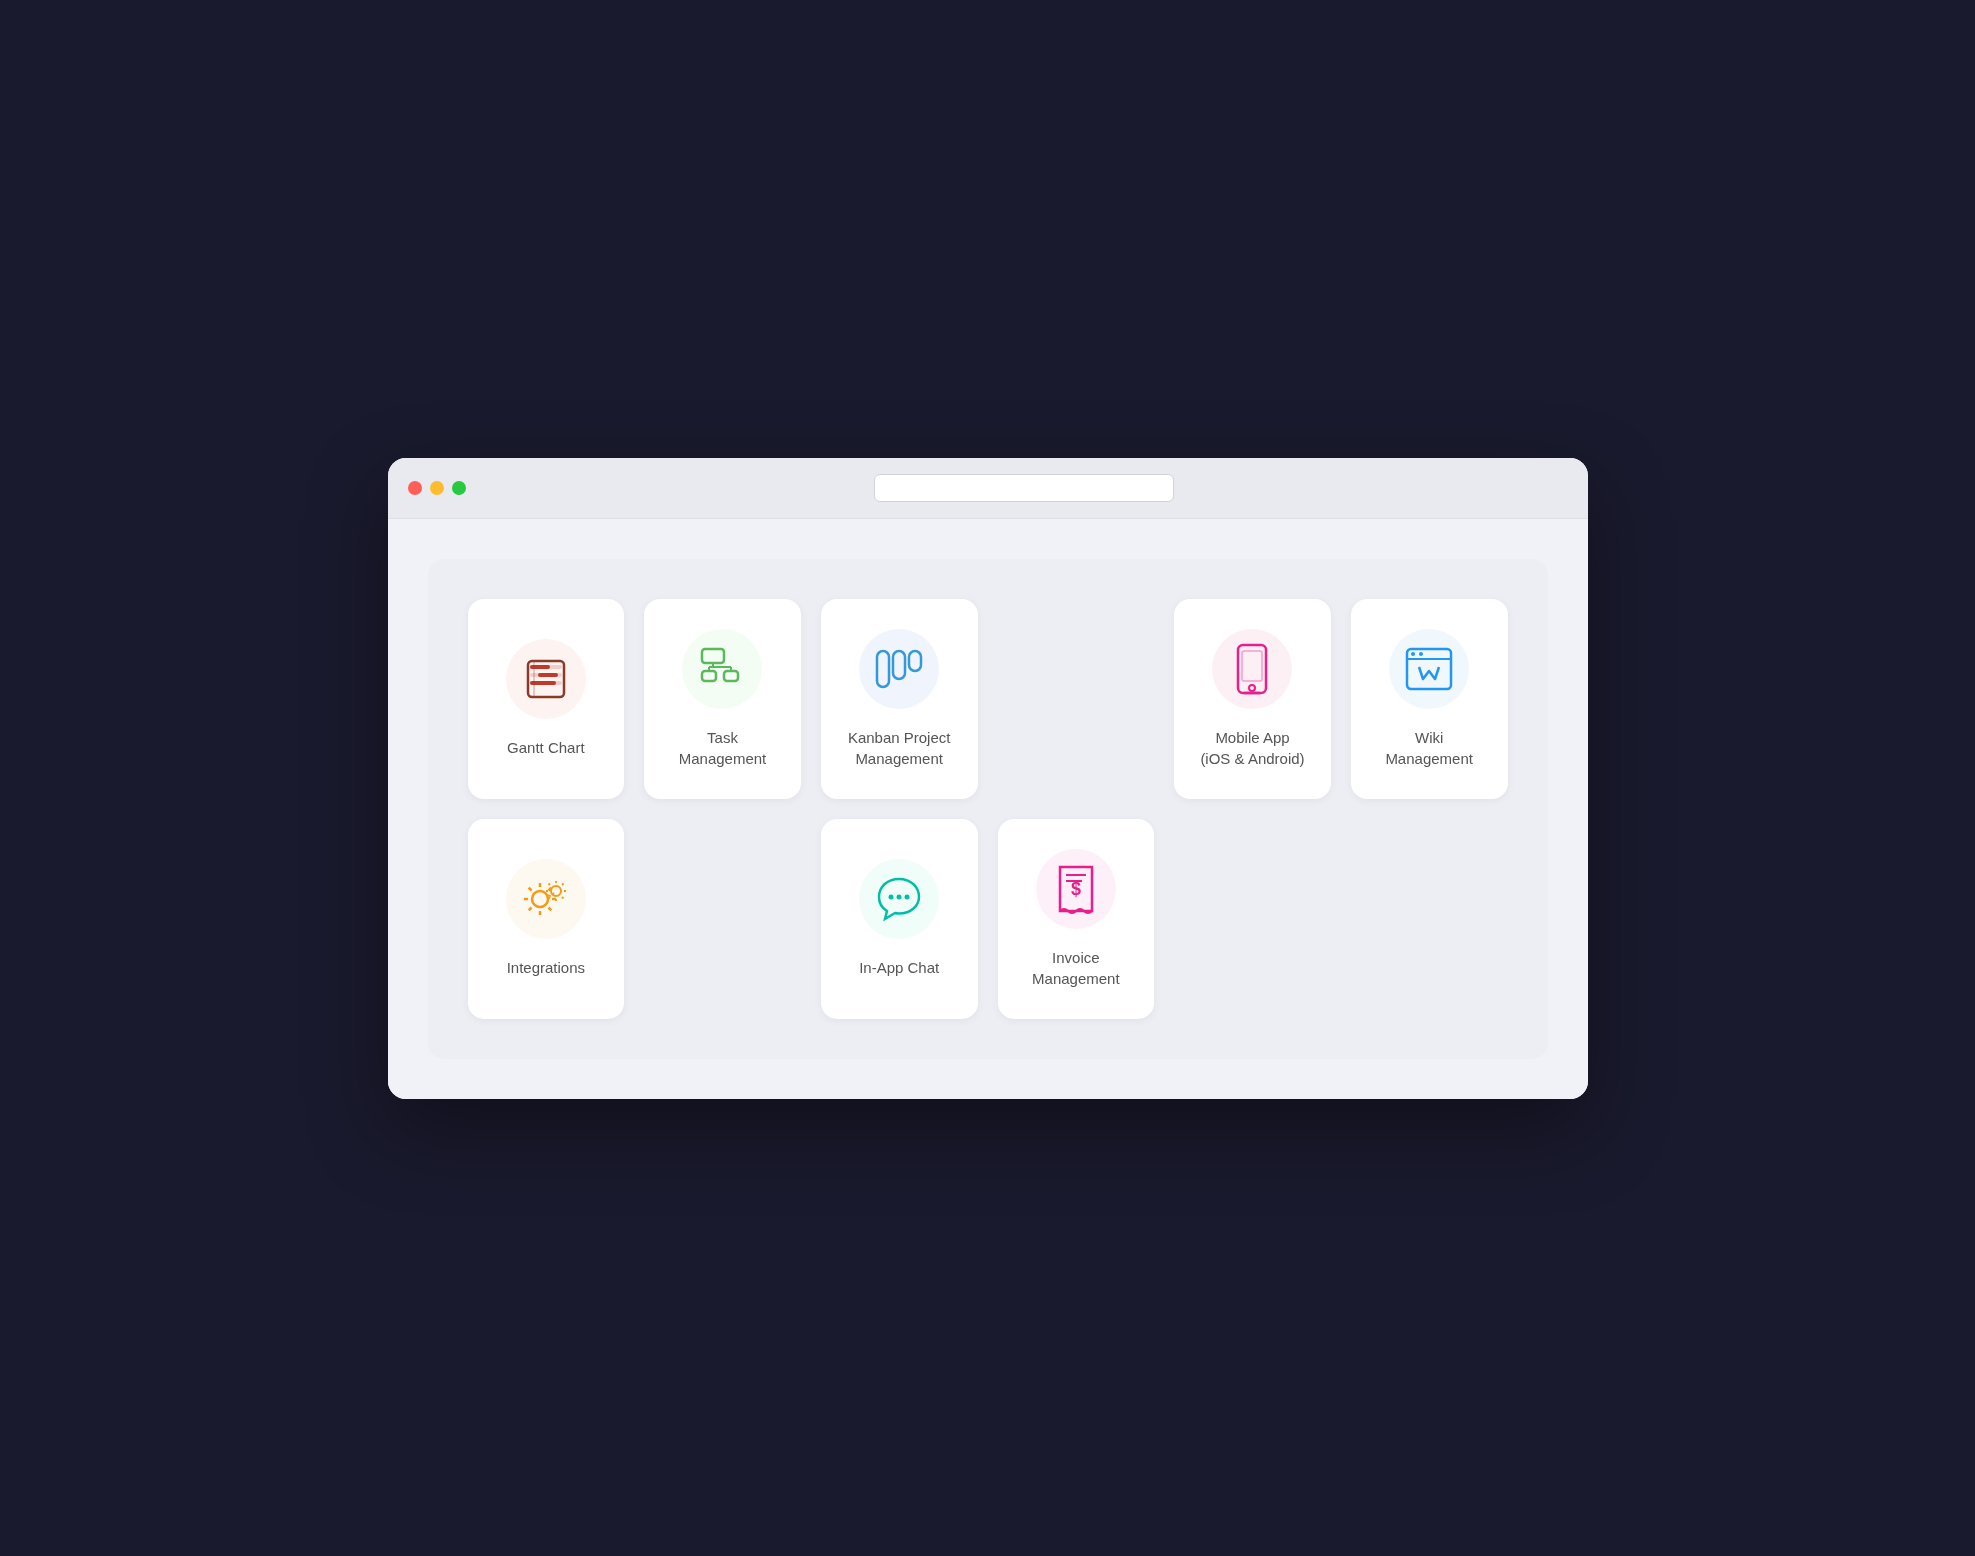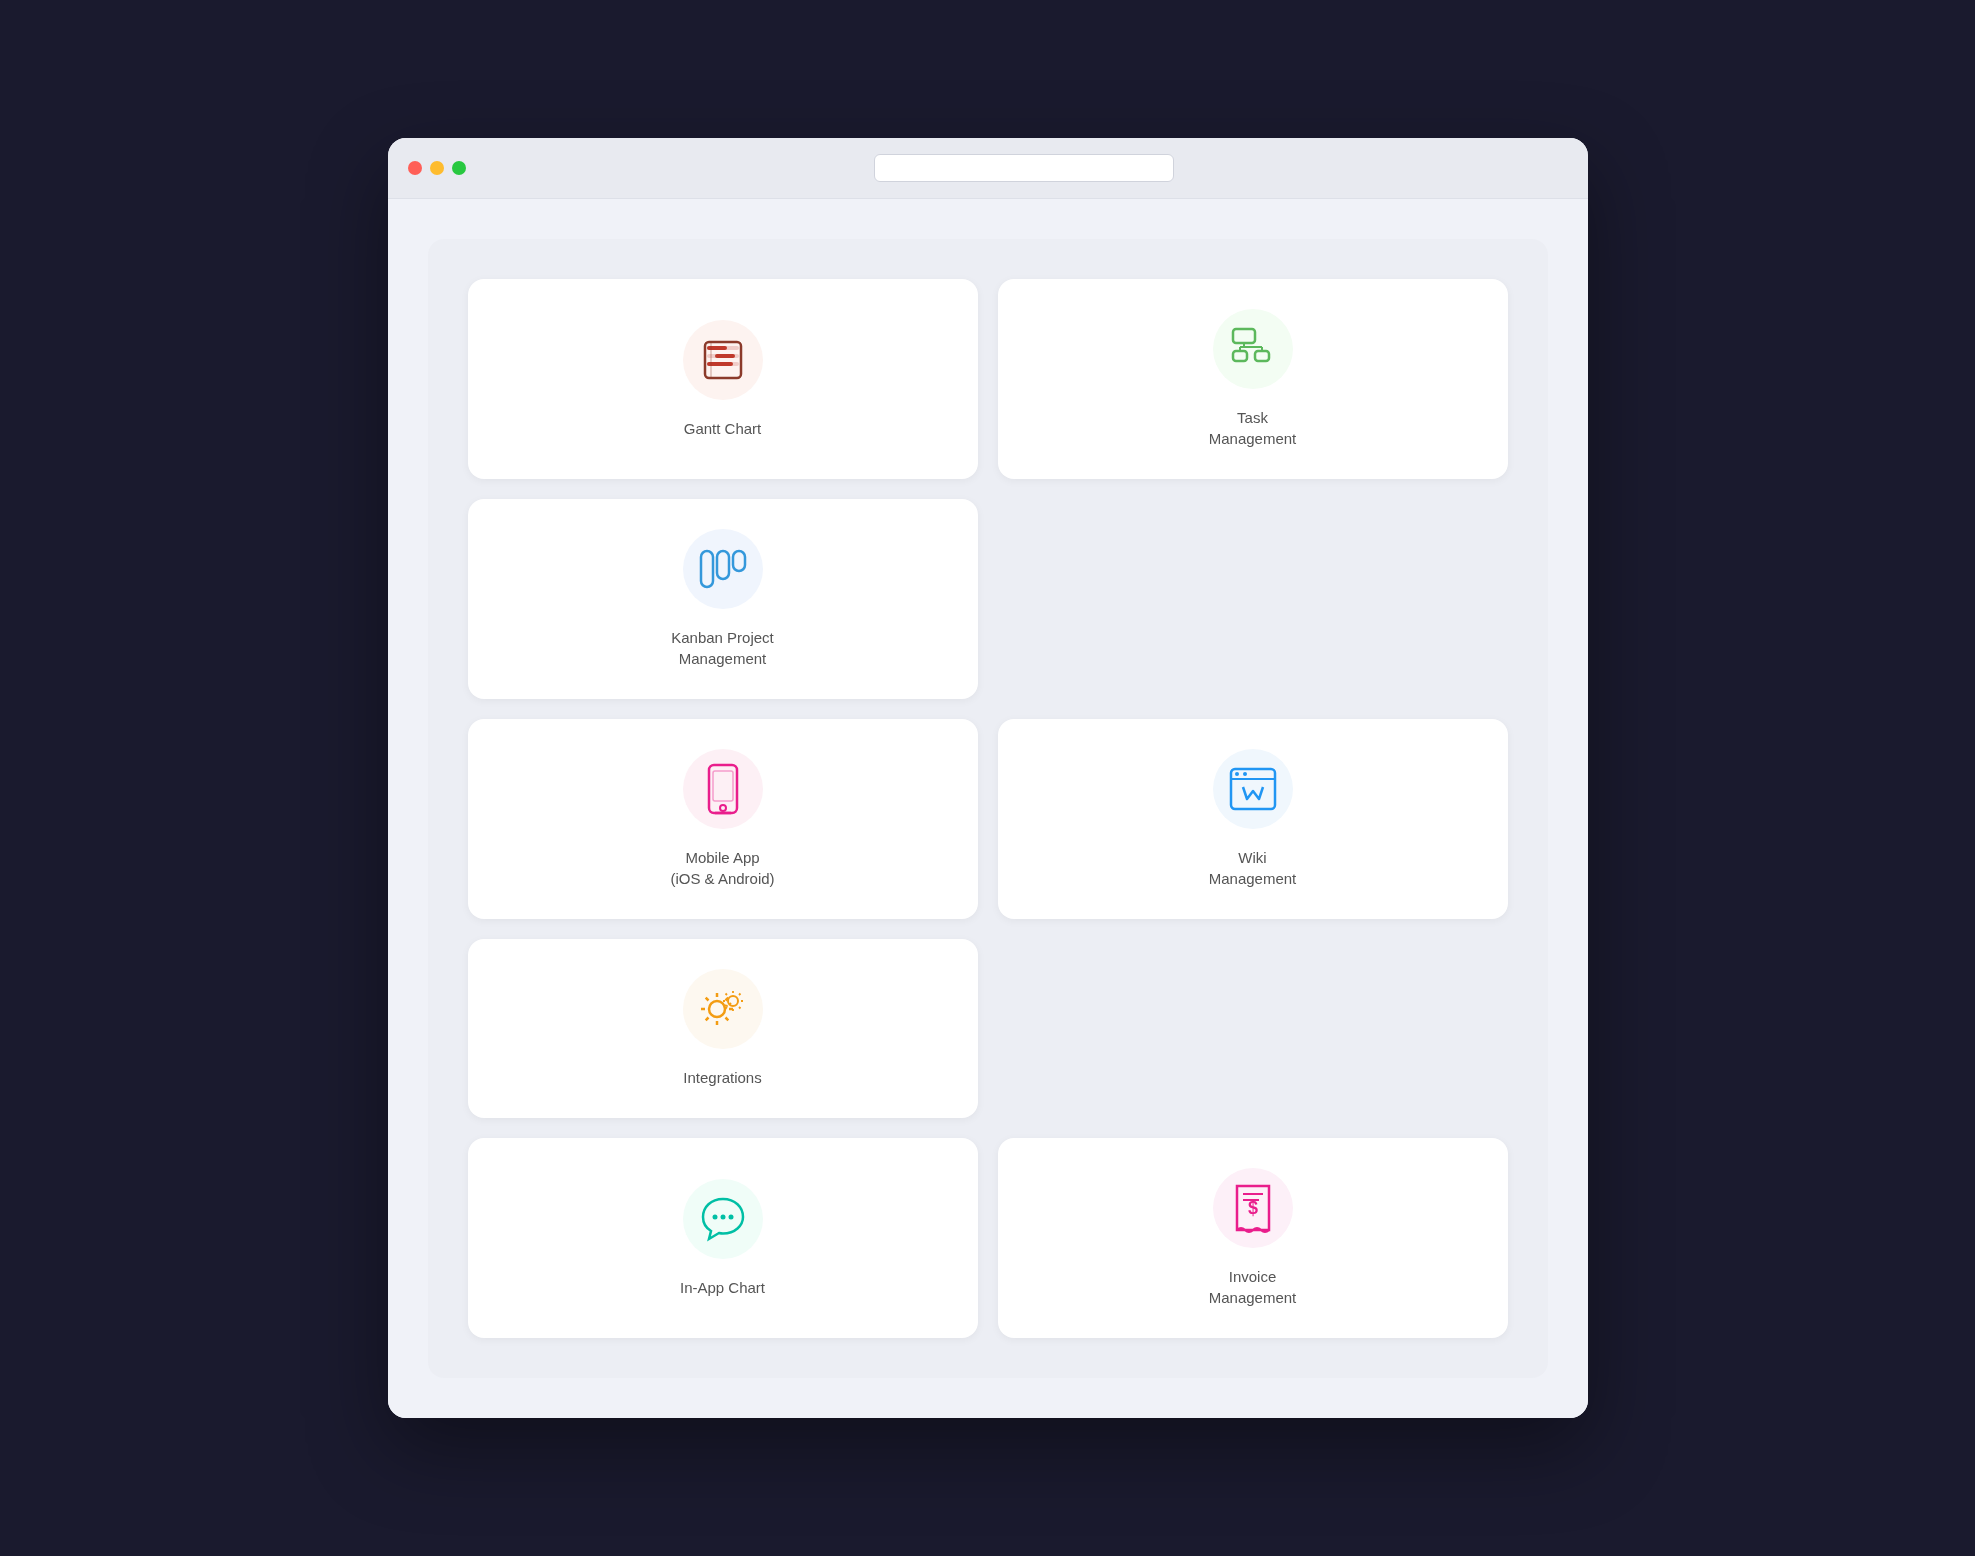--- a/index.html
+++ b/index.html
@@ -60,21 +60,21 @@
     }
 
     .inner-container {
       background: #eceef4;
       border-radius: 16px;
       padding: 40px;
     }
 
     .grid {
       display: grid;
-      grid-template-columns: repeat(2, 1fr);
+      grid-template-columns: repeat(6, 1fr);
       gap: 20px;
     }
 
     .card {
       background: #ffffff;
       border-radius: 16px;
       padding: 30px 20px;
       display: flex;
       flex-direction: column;
       align-items: center;
@@ -248,21 +248,21 @@
           <div class="icon-wrapper chat-bg">
             <svg width="52" height="52" viewBox="0 0 52 52" fill="none">
 
               <path d="M26 6 C14 6 6 14 6 24 C6 30 9 35 14 38 L12 46 L22 40 C23.3 40.3 24.6 40.5 26 40.5 C38 40.5 46 32.5 46 24 C46 14 38 6 26 6 Z" stroke="#00bfa5" stroke-width="2.5" fill="none"></path>
 
               <circle cx="18" cy="24" r="2.5" fill="#00bfa5"></circle>
               <circle cx="26" cy="24" r="2.5" fill="#00bfa5"></circle>
               <circle cx="34" cy="24" r="2.5" fill="#00bfa5"></circle>
             </svg>
           </div>
-          <div class="card-label">In-App Chart</div>
+          <div class="card-label">In-App Chat</div>
         </div>
 
         <div class="card">
           <div class="icon-wrapper invoice-bg">
             <svg width="44" height="52" viewBox="0 0 44 52" fill="none">
 
               <path d="M6 4 L38 4 L38 48 L6 48 Z" rx="3" stroke="#e91e8c" stroke-width="2.5" fill="none"></path>
 
               <path d="M6 48 Q10 44 14 48 Q18 52 22 48 Q26 44 30 48 Q34 52 38 48" stroke="#e91e8c" stroke-width="2" fill="none"></path>
 

